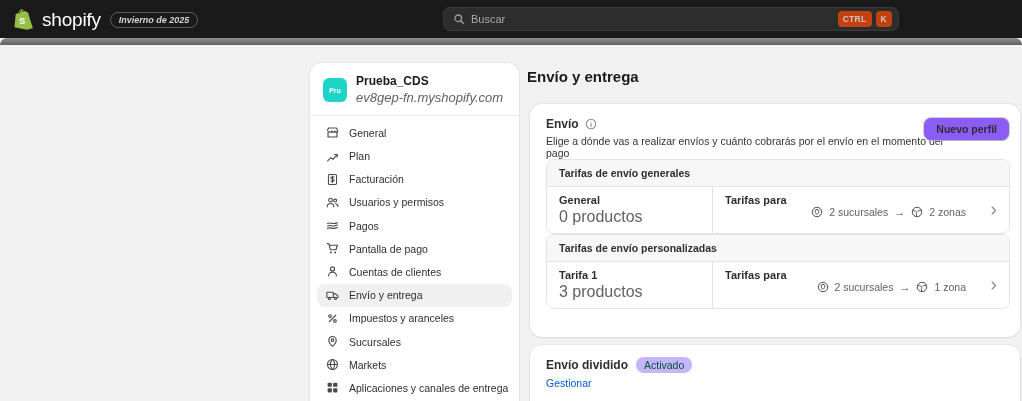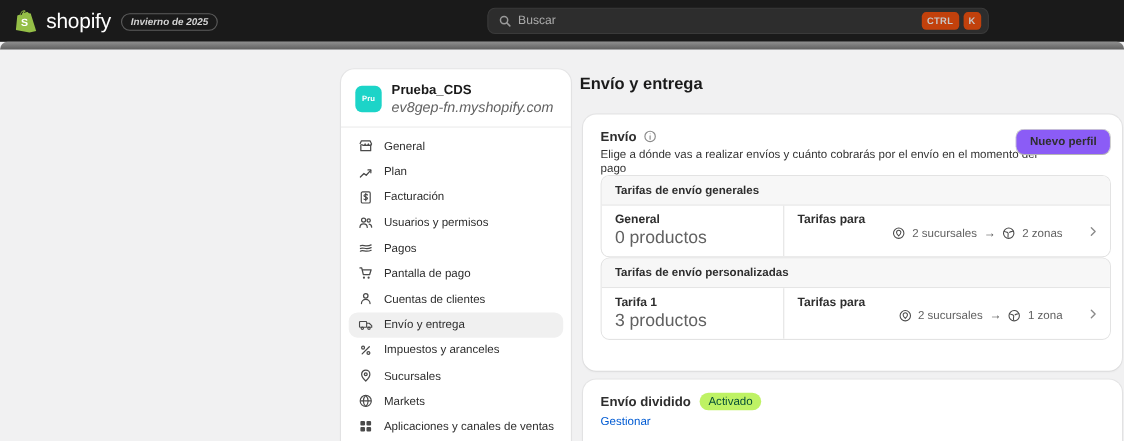--- a/index.html
+++ b/index.html
@@ -61,21 +61,21 @@
   .rate-name{font-size:11px;font-weight:700;color:#2e2e2e;}
   .rate-sub{font-size:16px;color:#616161;margin-top:2px;}
   .rate-line2{display:flex;align-items:center;gap:6px;margin-top:3px;font-size:10.5px;color:#616161;}
   .rate-line2 .mini-ic{display:flex;color:#4a4a4a;}
   .arrow{color:#4a4a4a;font-size:11px;}
   .chev{display:flex;align-items:center;padding:0 10px;color:#8a8a8a;}
   
   .split-card{left:530px;top:345px;width:490px;height:80px;padding:12px 16px;}
   .split-row{display:flex;align-items:center;gap:8px;}
   .split-title{font-size:12px;font-weight:700;color:#2e2e2e;}
-  .badge-success{background:#bef264;color:#074f36;font-size:10.5px;font-weight:500;
+  .badge-success{background:#c4b5fd;color:#074f36;font-size:10.5px;font-weight:500;
     border-radius:8px;padding:2px 8px;}
   .split-desc{font-size:10.5px;color:#343434;margin-top:6px;white-space:nowrap;}
   .link{font-size:10.5px;color:#005bd3;margin-top:4px;cursor:pointer;width:max-content;}
 </style>
 </head>
 <body>
 
 <div class="canvas">
 
   <div class="topbar">
@@ -235,21 +235,21 @@
 
       <div class="nav-item">
         <span class="nav-ic">
           <svg width="13" height="13" viewBox="0 0 16 16" fill="currentColor">
               <rect x="2" y="2" width="5.2" height="5.2" rx="1.2"></rect>
               <rect x="8.8" y="2" width="5.2" height="5.2" rx="1.2"></rect>
               <rect x="2" y="8.8" width="5.2" height="5.2" rx="1.2"></rect>
               <rect x="8.8" y="8.8" width="5.2" height="5.2" rx="1.2"></rect>
             </svg>
         </span>
-        <span class="nav-label">Aplicaciones y canales de ventas</span>
+        <span class="nav-label">Aplicaciones y canales de entrega</span>
       </div>
 
       <div class="nav-item">
         <span class="nav-ic">
           <svg width="13" height="13" viewBox="0 0 16 16" fill="none" stroke="currentColor" stroke-width="1.3">
               <rect x="1.5" y="3" width="13" height="10" rx="1.5"></rect>
               <path d="M1.5 6h13"></path>
             </svg>
         </span>
 

